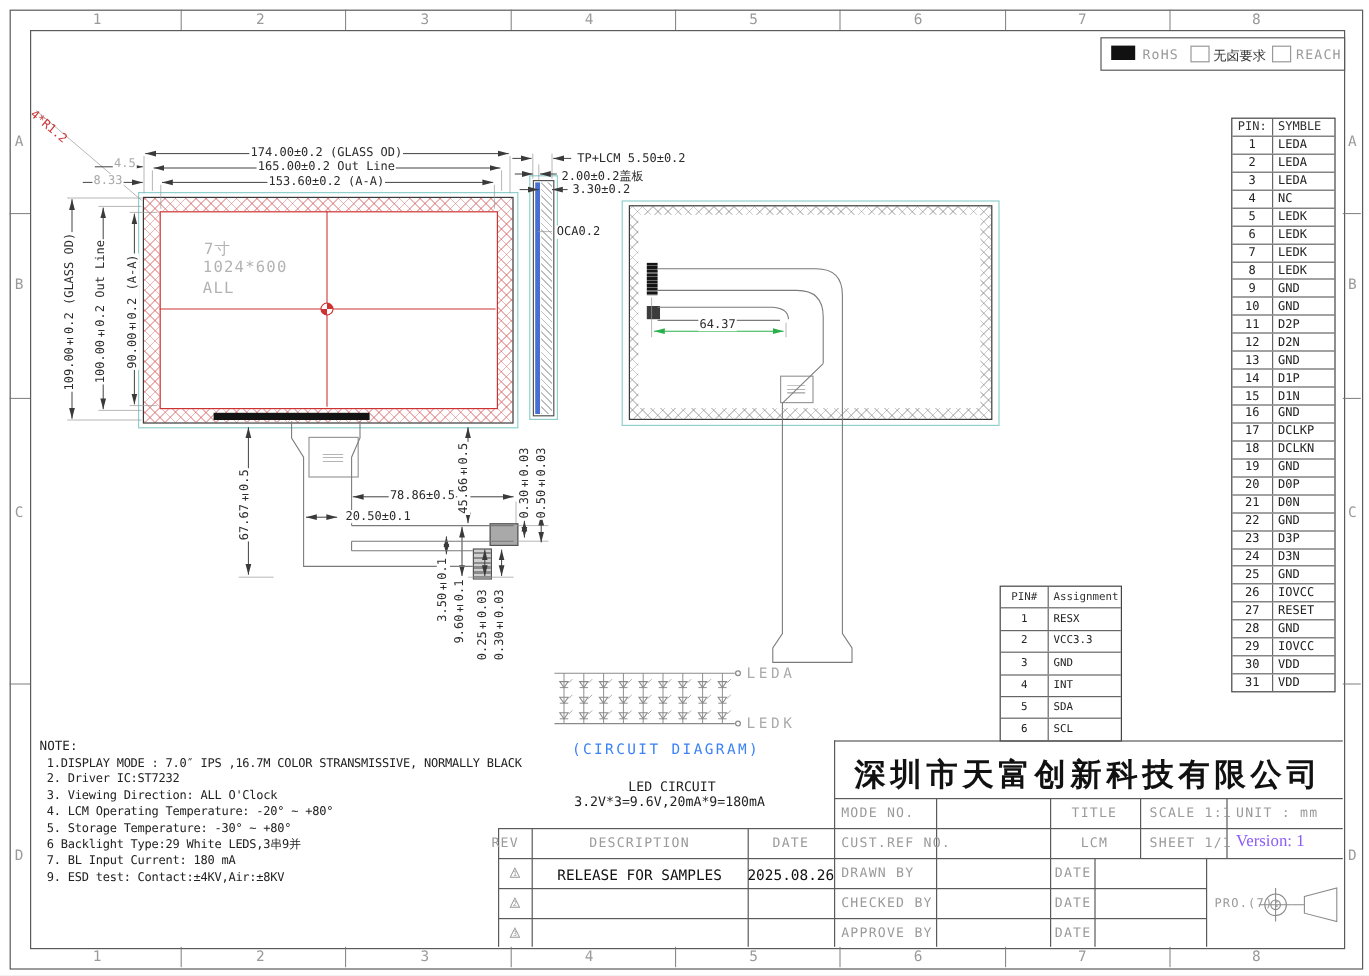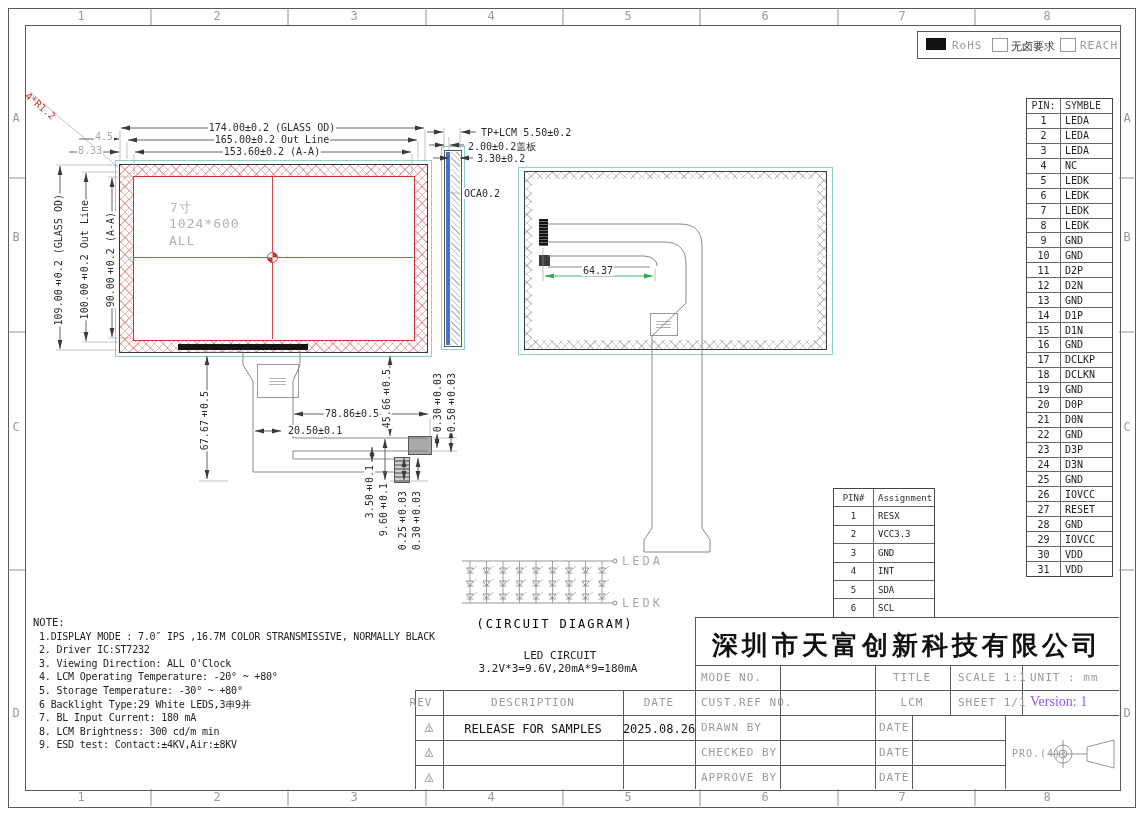--- a/index.html
+++ b/index.html
@@ -509,34 +509,33 @@
   <span class="t dim vdim" style="left:446px;top:372px;">0.50±0.03</span>
   <span class="t dim vdim" style="left:364px;top:464px;">3.50±0.1</span>
   <span class="t dim vdim" style="left:378px;top:482px;">9.60±0.1</span>
   <span class="t dim vdim" style="left:397px;top:490px;">0.25±0.03</span>
   <span class="t dim vdim" style="left:411px;top:490px;">0.30±0.03</span>
 
   <span class="t dim hc" style="left:598px;top:265px;">64.37</span>
 
   <span class="t gray" style="left:622px;top:554px;font-size:12px;letter-spacing:3px;color:#aaa;">LEDA</span>
   <span class="t gray" style="left:622px;top:596px;font-size:12px;letter-spacing:3px;color:#aaa;">LEDK</span>
-  <span class="t gray hc" style="left:555px;top:617px;font-size:12px;letter-spacing:2px;color:#000000;text-align:center;">(CIRCUIT DIAGRAM)</span>
+  <span class="t gray hc" style="left:555px;top:617px;font-size:12px;letter-spacing:2px;color:#3b82f6;text-align:center;">(CIRCUIT DIAGRAM)</span>
   <span class="t hc" style="left:560px;top:649px;font-size:11px;color:#222;">LED CIRCUIT</span>
   <span class="t hc" style="left:558px;top:662px;font-size:11px;color:#222;">3.2V*3=9.6V,20mA*9=180mA</span>
 
   <div id="notes" class="abs" style="left:33px;top:616px;width:400px;">
       <div style="font: 10.5px / 13.6px &quot;DejaVu Sans Mono&quot;, monospace; color: rgb(34, 34, 34);">NOTE:</div>
       <div style="font: 10px / 13.6px &quot;DejaVu Sans Mono&quot;, monospace; color: rgb(34, 34, 34); letter-spacing: -0.2px; padding-left: 6px; white-space: nowrap;">1.DISPLAY MODE : 7.0″ IPS ,16.7M COLOR STRANSMISSIVE, NORMALLY BLACK</div>
       <div style="font: 10px / 13.6px &quot;DejaVu Sans Mono&quot;, monospace; color: rgb(34, 34, 34); letter-spacing: -0.2px; padding-left: 6px; white-space: nowrap;">2. Driver IC:ST7232</div>
       <div style="font: 10px / 13.6px &quot;DejaVu Sans Mono&quot;, monospace; color: rgb(34, 34, 34); letter-spacing: -0.2px; padding-left: 6px; white-space: nowrap;">3. Viewing Direction: ALL O'Clock</div>
       <div style="font: 10px / 13.6px &quot;DejaVu Sans Mono&quot;, monospace; color: rgb(34, 34, 34); letter-spacing: -0.2px; padding-left: 6px; white-space: nowrap;">4. LCM Operating Temperature: -20° ~  +80°</div>
       <div style="font: 10px / 13.6px &quot;DejaVu Sans Mono&quot;, monospace; color: rgb(34, 34, 34); letter-spacing: -0.2px; padding-left: 6px; white-space: nowrap;">5. Storage Temperature: -30° ~  +80°</div>
       <div style="font: 10px / 13.6px &quot;DejaVu Sans Mono&quot;, monospace; color: rgb(34, 34, 34); letter-spacing: -0.2px; padding-left: 6px; white-space: nowrap;">6 Backlight Type:29 White LEDS,3串9并</div>
       <div style="font: 10px / 13.6px &quot;DejaVu Sans Mono&quot;, monospace; color: rgb(34, 34, 34); letter-spacing: -0.2px; padding-left: 6px; white-space: nowrap;">7. BL Input Current: 180 mA</div>
-      <div style="font: 10px / 13.6px &quot;DejaVu Sans Mono&quot;, monospace; color: rgb(34, 34, 34); letter-spacing: -0.2px; padding-left: 6px; white-space: nowrap;">8. LCM Brightness: 300 cd/m  min</div>
       <div style="font: 10px / 13.6px &quot;DejaVu Sans Mono&quot;, monospace; color: rgb(34, 34, 34); letter-spacing: -0.2px; padding-left: 6px; white-space: nowrap;">9. ESD test: Contact:±4KV,Air:±8KV</div>
     </div>
 
   <div class="hl" style="left:695px;top:617px;width:424px;"></div>
   <div class="hl" style="left:695px;top:665px;width:424px;"></div>
   <div class="hl" style="left:415px;top:690px;width:704px;"></div>
   <div class="hl" style="left:415px;top:715px;width:704px;"></div>
   <div class="hl" style="left:415px;top:740px;width:590px;"></div>
   <div class="hl" style="left:415px;top:765px;width:590px;"></div>
 
@@ -560,21 +559,21 @@
   <span class="cell-lab" style="left:701px;top:696px;">CUST.REF NO.</span>
   <span class="cell-lab hc" style="left:912px;top:696px;">LCM</span>
   <span class="cell-lab" style="left:958px;top:696px;">SHEET 1/1</span>
   <span class="t" style="left:1030px;top:694px;font:14px 'Liberation Serif',serif;color:#8b5cf6;">Version: 1</span>
   <span class="cell-lab" style="left:701px;top:721px;">DRAWN BY</span>
   <span class="cell-lab" style="left:701px;top:746px;">CHECKED BY</span>
   <span class="cell-lab" style="left:701px;top:771px;">APPROVE BY</span>
   <span class="cell-lab" style="left:879px;top:721px;">DATE</span>
   <span class="cell-lab" style="left:879px;top:746px;">DATE</span>
   <span class="cell-lab" style="left:879px;top:771px;">DATE</span>
-  <span class="cell-lab" style="left:1012px;top:748px;font-size:10px;">PRO.(4):</span>
+  <span class="cell-lab" style="left:1012px;top:748px;font-size:10px;">PRO.(7):</span>
 
   <span class="cell-lab hc" style="left:421px;top:696px;">REV</span>
   <span class="cell-lab hc" style="left:533px;top:696px;">DESCRIPTION</span>
   <span class="cell-lab hc" style="left:659px;top:696px;">DATE</span>
   <div id="rev-rows">
       <div class="tri" style="left: 429px; top: 719px;">△<b>1</b></div>
       <div class="t hc" style="left: 533px; top: 722px; font: 12px &quot;DejaVu Sans Mono&quot;, monospace; color: rgb(17, 17, 17);">RELEASE FOR SAMPLES</div>
       <div class="t hc" style="left: 659px; top: 722px; font: 12px &quot;DejaVu Sans Mono&quot;, monospace; color: rgb(17, 17, 17);">2025.08.26</div>
       <div class="tri" style="left: 429px; top: 744px;">△<b>2</b></div>
       <div class="tri" style="left: 429px; top: 769px;">△<b>3</b></div>

